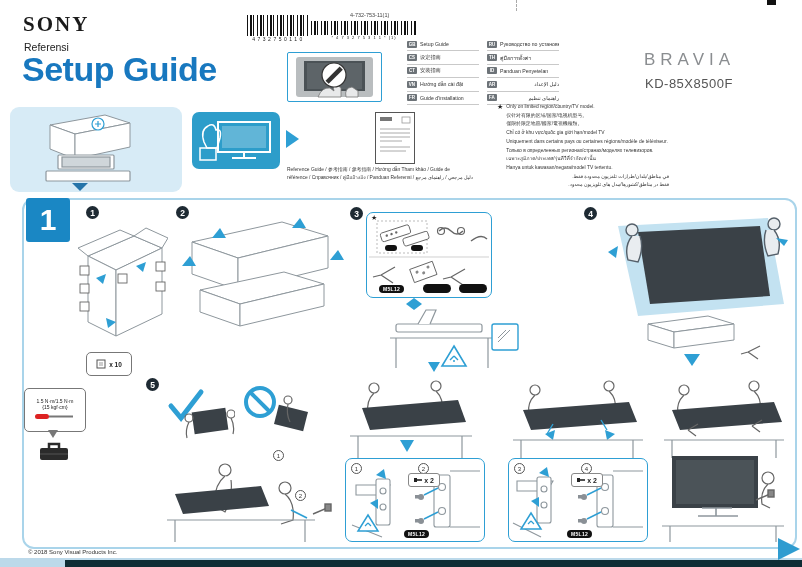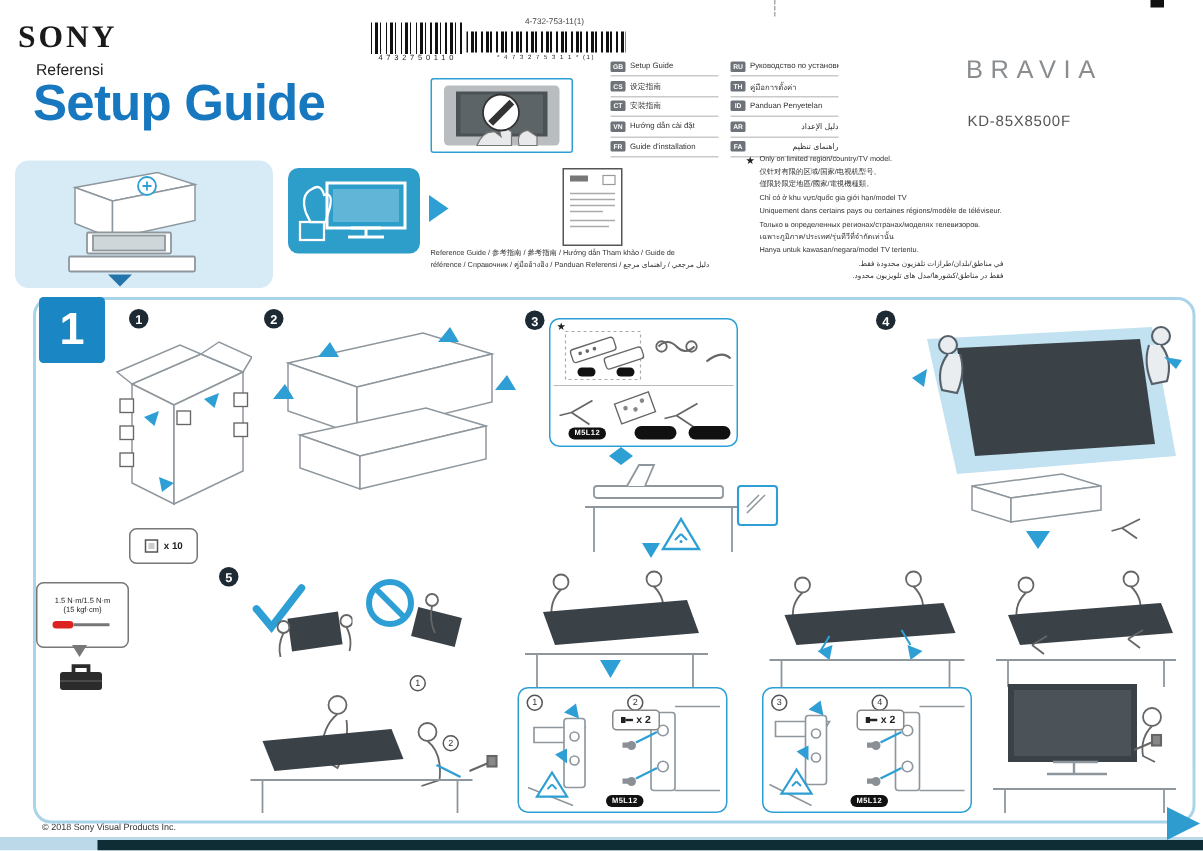--- a/index.html
+++ b/index.html
@@ -8,21 +8,21 @@
   .abs{position:absolute;}
   
   .sony-logo{font-family:"Liberation Serif", serif;font-weight:bold;font-size:21px;
              letter-spacing:2px;color:#1a1a1a;}
   .product-type{font-size:10.5px;color:#222;}
   .doc-title{font-size:34px;font-weight:600;color:#1878bf;letter-spacing:-0.5px;}
   .barcode{background:repeating-linear-gradient(90deg,#111 0 1px,#fff 1px 3px,#111 3px 5px,#fff 5px 6px,#111 6px 7px,#fff 7px 10px);}
   .barcode-digits{font-size:5px;letter-spacing:2.5px;color:#222;text-align:center;}
   .tiny{font-size:5.5px;color:#444;}
   .bravia{font-size:17px;letter-spacing:5px;color:#8a8d90;font-weight:500;}
-  .model{font-size:10px;color:#555;letter-spacing:0.5px;}
+  .model{font-size:13px;color:#555;letter-spacing:0.5px;}
   
   .lang-col{width:72px;}
   .lang-row{display:flex;align-items:center;gap:3px;height:12.4px;border-bottom:1px solid #c9c9c9;}
   .lang-code{background:#6d7378;color:#fff;font-size:4.5px;font-weight:bold;
              width:10px;height:7px;display:flex;align-items:center;justify-content:center;border-radius:1px;flex:0 0 auto;}
   .lang-label{font-size:5.2px;color:#333;white-space:nowrap;overflow:hidden;}
   
   .panel-light{background:#d7ebf6;border-radius:9px;}
   .panel-blue{background:#2d9dca;border-radius:7px;}
   .ref-note{font-size:4.9px;line-height:7.5px;color:#333;}
@@ -51,21 +51,21 @@
   .copyright{font-size:6px;color:#333;}
   .band-light{background:#bcd9ea;}
   .band-dark{background:#0e2d35;}
   .corner-tri{width:0;height:0;border-top:11px solid transparent;border-bottom:11px solid transparent;
               border-left:22px solid #2f9cd0;}
   svg{display:block;}
 </style>
 </head>
 <body>
 
-<div class="abs sony-logo" style="left:12px;top:12px;">SONY</div>
+<div class="abs sony-logo" style="left:23px;top:12px;">SONY</div>
 <div class="abs product-type" style="left:24px;top:41px;">Referensi</div>
 <div class="abs doc-title" style="left:22px;top:50px;">Setup Guide</div>
 
 <div class="abs" style="left:516px;top:0;width:1px;height:11px;border-left:1px dashed #aaa;"></div>
 <div class="abs" style="left:767px;top:0;width:9px;height:5px;background:#111;"></div>
 
 <div class="abs" style="left:247px;top:15px;">
   <div class="barcode" style="width:63px;height:21px;"></div>
   <div class="barcode-digits">4732750110</div>
 </div>
@@ -127,21 +127,21 @@
         <span class="lang-code">AR</span>
         <span class="lang-label" style="direction:rtl;width:100%;text-align:right;">دليل الإعداد</span>
       </div>
     <div class="lang-row">
         <span class="lang-code">FA</span>
         <span class="lang-label" style="direction:rtl;width:100%;text-align:right;">راهنمای تنظیم</span>
       </div>
   </div>
 </div>
 
-<div class="abs bravia" style="left:644px;top:37px;">BRAVIA</div>
+<div class="abs bravia" style="left:644px;top:50px;">BRAVIA</div>
 <div class="abs model" style="left:645px;top:76px;">KD-85X8500F</div>
 
 <div class="abs panel-light" style="left:10px;top:107px;width:172px;height:85px;">
   <svg width="172" height="85" viewBox="0 0 172 85">
     <g stroke="#8e979d" stroke-width="1" fill="#fff">
       <polygon points="40,18 95,8 120,16 65,27"></polygon>
       <polygon points="40,18 40,42 65,52 65,27"></polygon>
       <polygon points="65,52 120,40 120,16 65,27"></polygon>
     </g>
     <circle cx="88" cy="17" r="6" fill="#fff" stroke="#2e9fd4" stroke-width="1.2"></circle>

